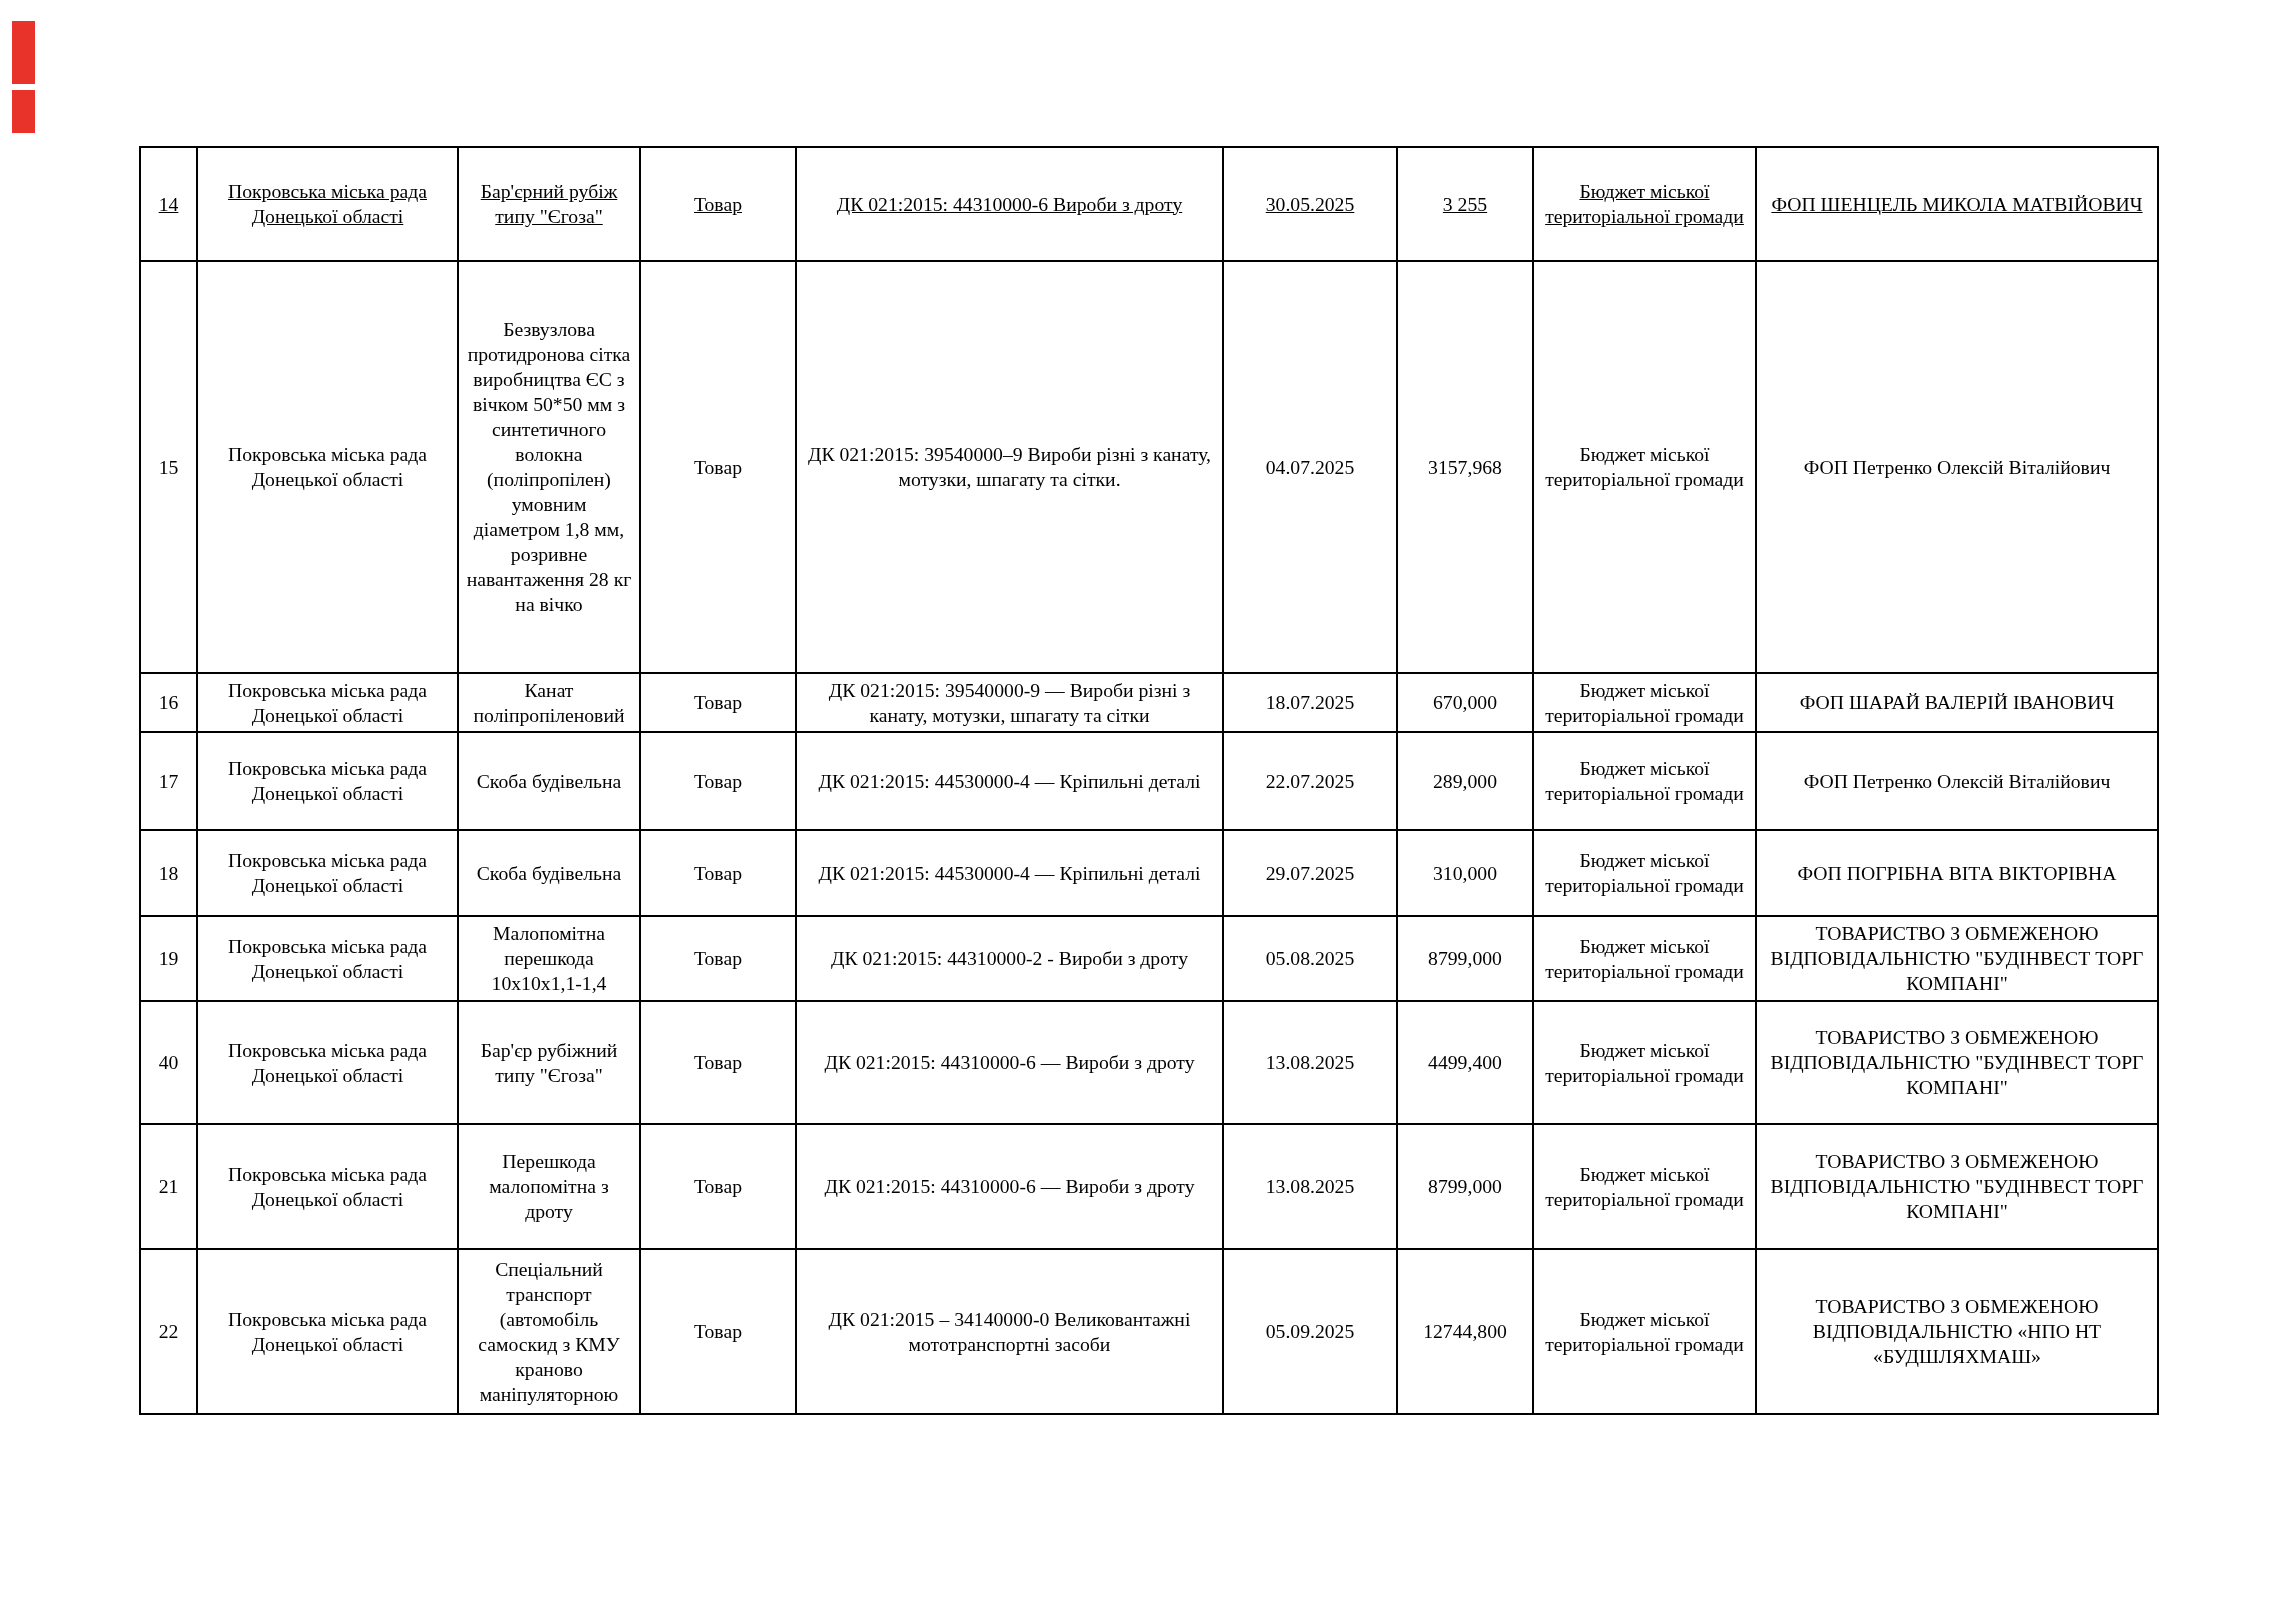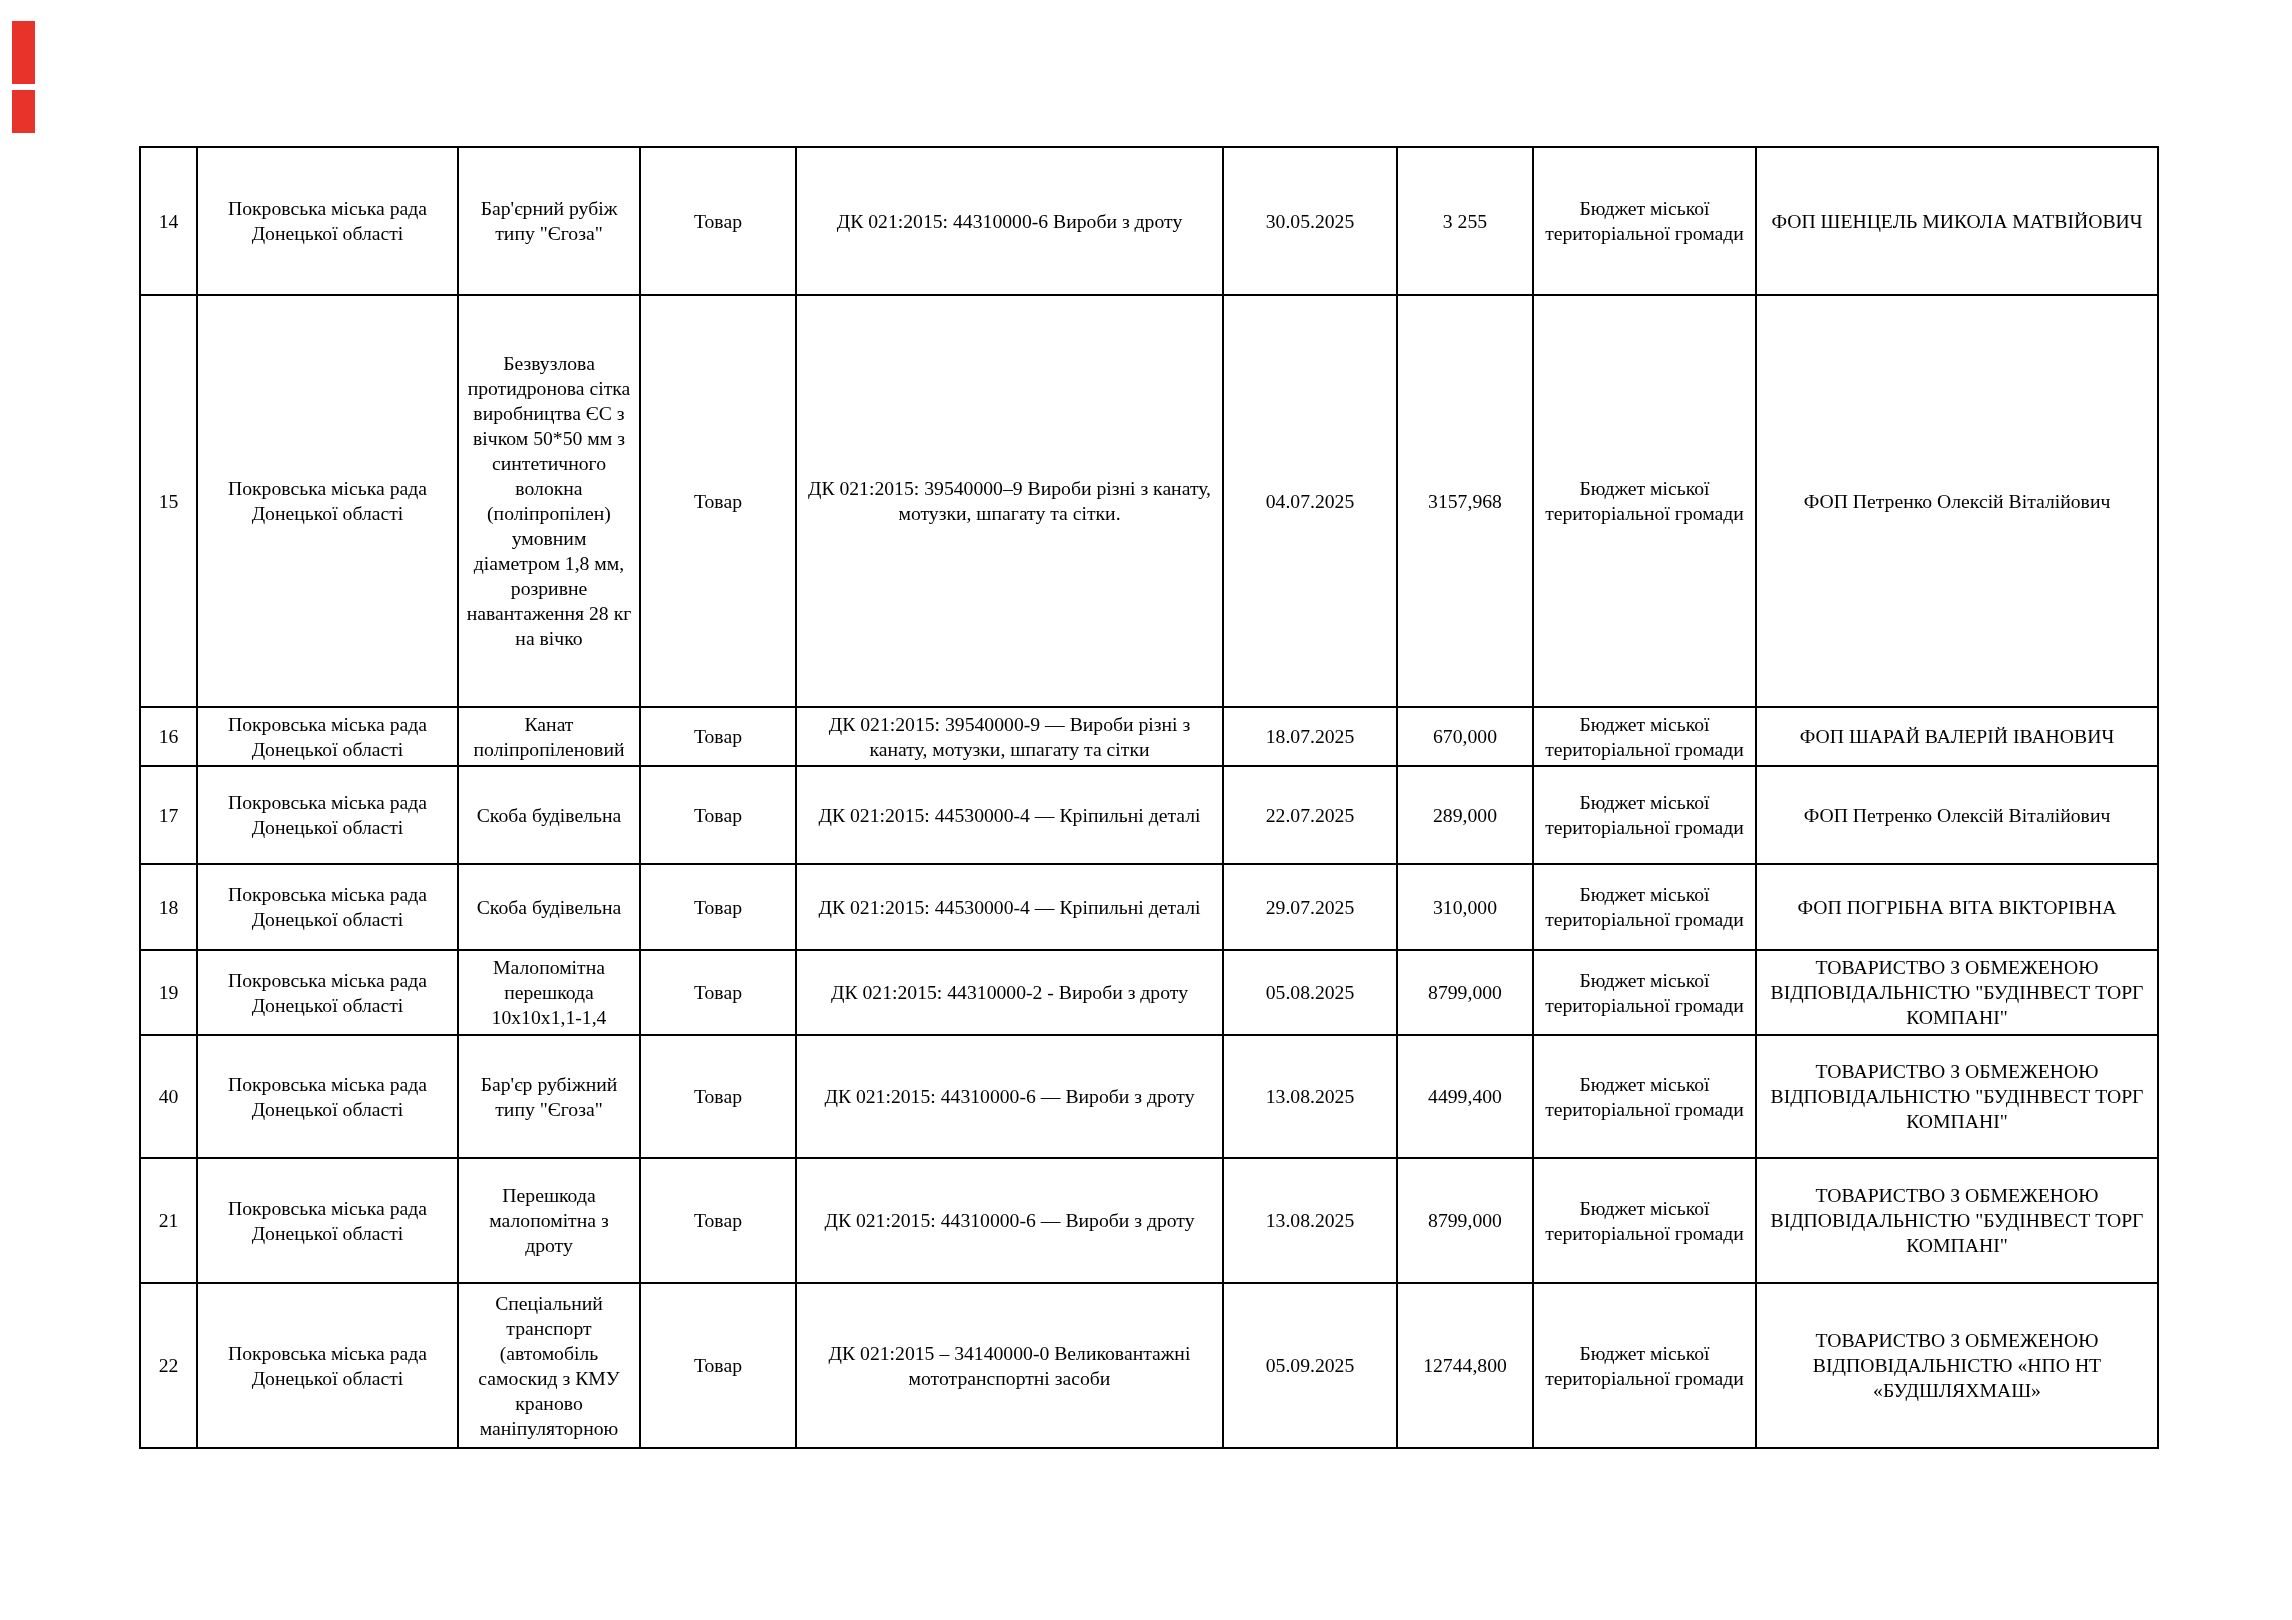--- a/index.html
+++ b/index.html
@@ -58,21 +58,21 @@
       <col style="width: 261px;">
       <col style="width: 182px;">
       <col style="width: 156px;">
       <col style="width: 427px;">
       <col style="width: 174px;">
       <col style="width: 136px;">
       <col style="width: 223px;">
       <col style="width: 402px;">
     </colgroup>
   <tbody>
-      <tr style="height: 148px;">
+      <tr style="height: 114px; text-decoration: underline;">
         <td class="col-num">14</td>
         <td class="col-org">Покровська міська рада Донецької області</td>
         <td class="col-item">Бар'єрний рубіж типу "Єгоза"</td>
         <td class="col-type">Товар</td>
         <td class="col-dk">ДК 021:2015: 44310000-6 Вироби з дроту</td>
         <td class="col-date">30.05.2025</td>
         <td class="col-amount">3 255</td>
         <td class="col-budget">Бюджет міської територіальної громади</td>
         <td class="col-supplier">ФОП ШЕНЦЕЛЬ МИКОЛА МАТВІЙОВИЧ</td>
       </tr>

